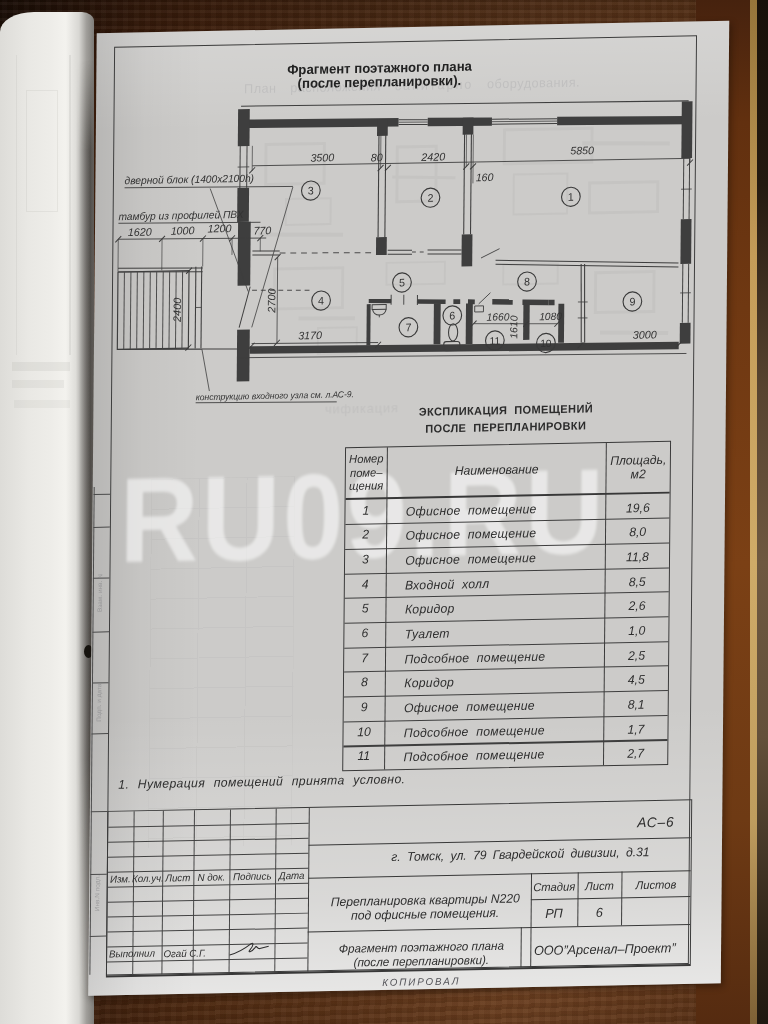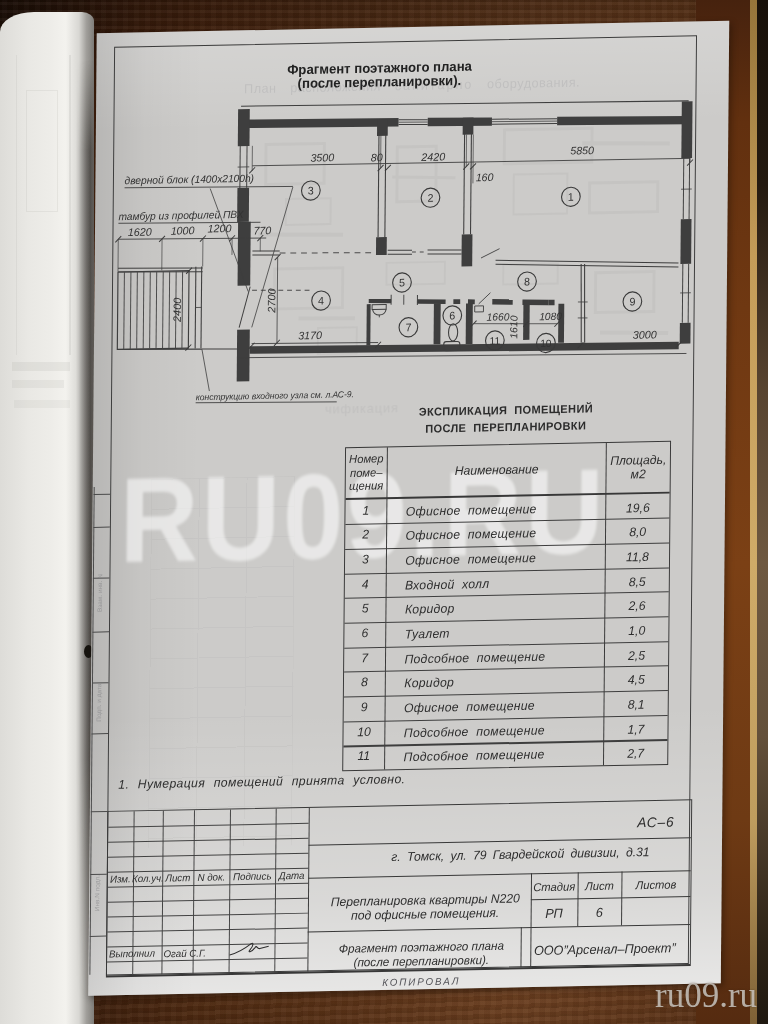--- a/index.html
+++ b/index.html
@@ -663,15 +663,13 @@
       <div class="abs" style="left:0.6px;top:450px;width:17px;height:1px;background:#4a4a4a;"></div>
 
       <div class="abs" style="left:-14px;top:100px;width:44px;font-size:6.5px;color:#7a7a7e;opacity:0.55;transform:rotate(-90deg);">Взам. инв. N</div>
       <div class="abs" style="left:-14px;top:210px;width:44px;font-size:6.5px;color:#7a7a7e;opacity:0.55;transform:rotate(-90deg);">Подп. и дата</div>
       <div class="abs" style="left:-14px;top:400px;width:44px;font-size:6.5px;color:#7a7a7e;opacity:0.55;transform:rotate(-90deg);">Инв.N подл.</div>
     </div>
 
     <div class="abs" style="left:302px;top:952px;width:140px;font-size:10px;color:#515156;letter-spacing:2px;font-style:italic;">КОПИРОВАЛ</div>
   </div>
 
-  <div class="abs" style="left:655px;top:976px;font-size:35px;color:rgba(206,203,197,0.82);
-    font-family:'Liberation Serif',serif;text-shadow:0 0 2px rgba(60,40,25,0.55);">ru09.ru</div>
 </div>
 
 </body></html>

